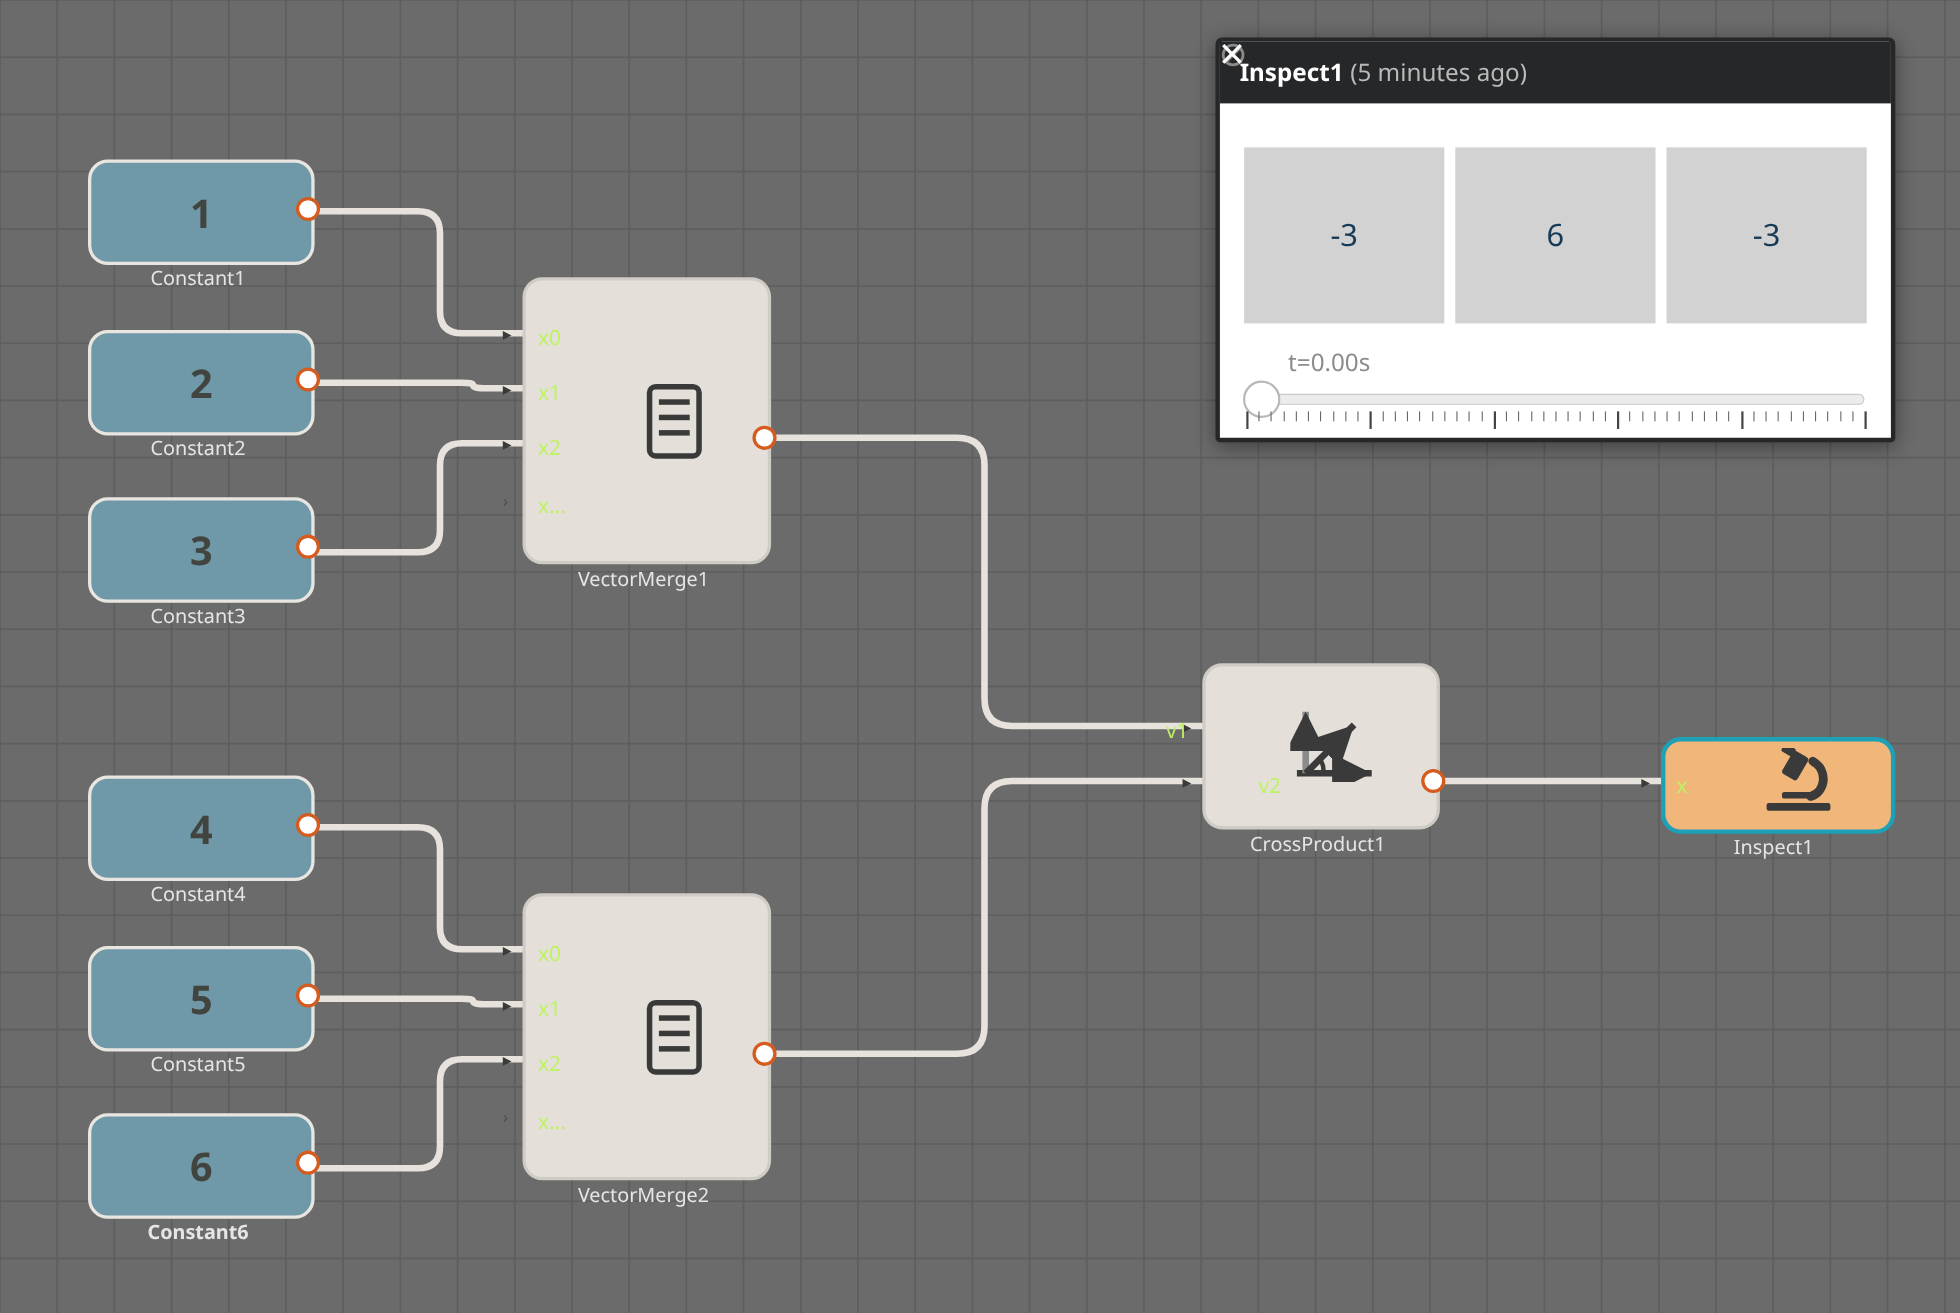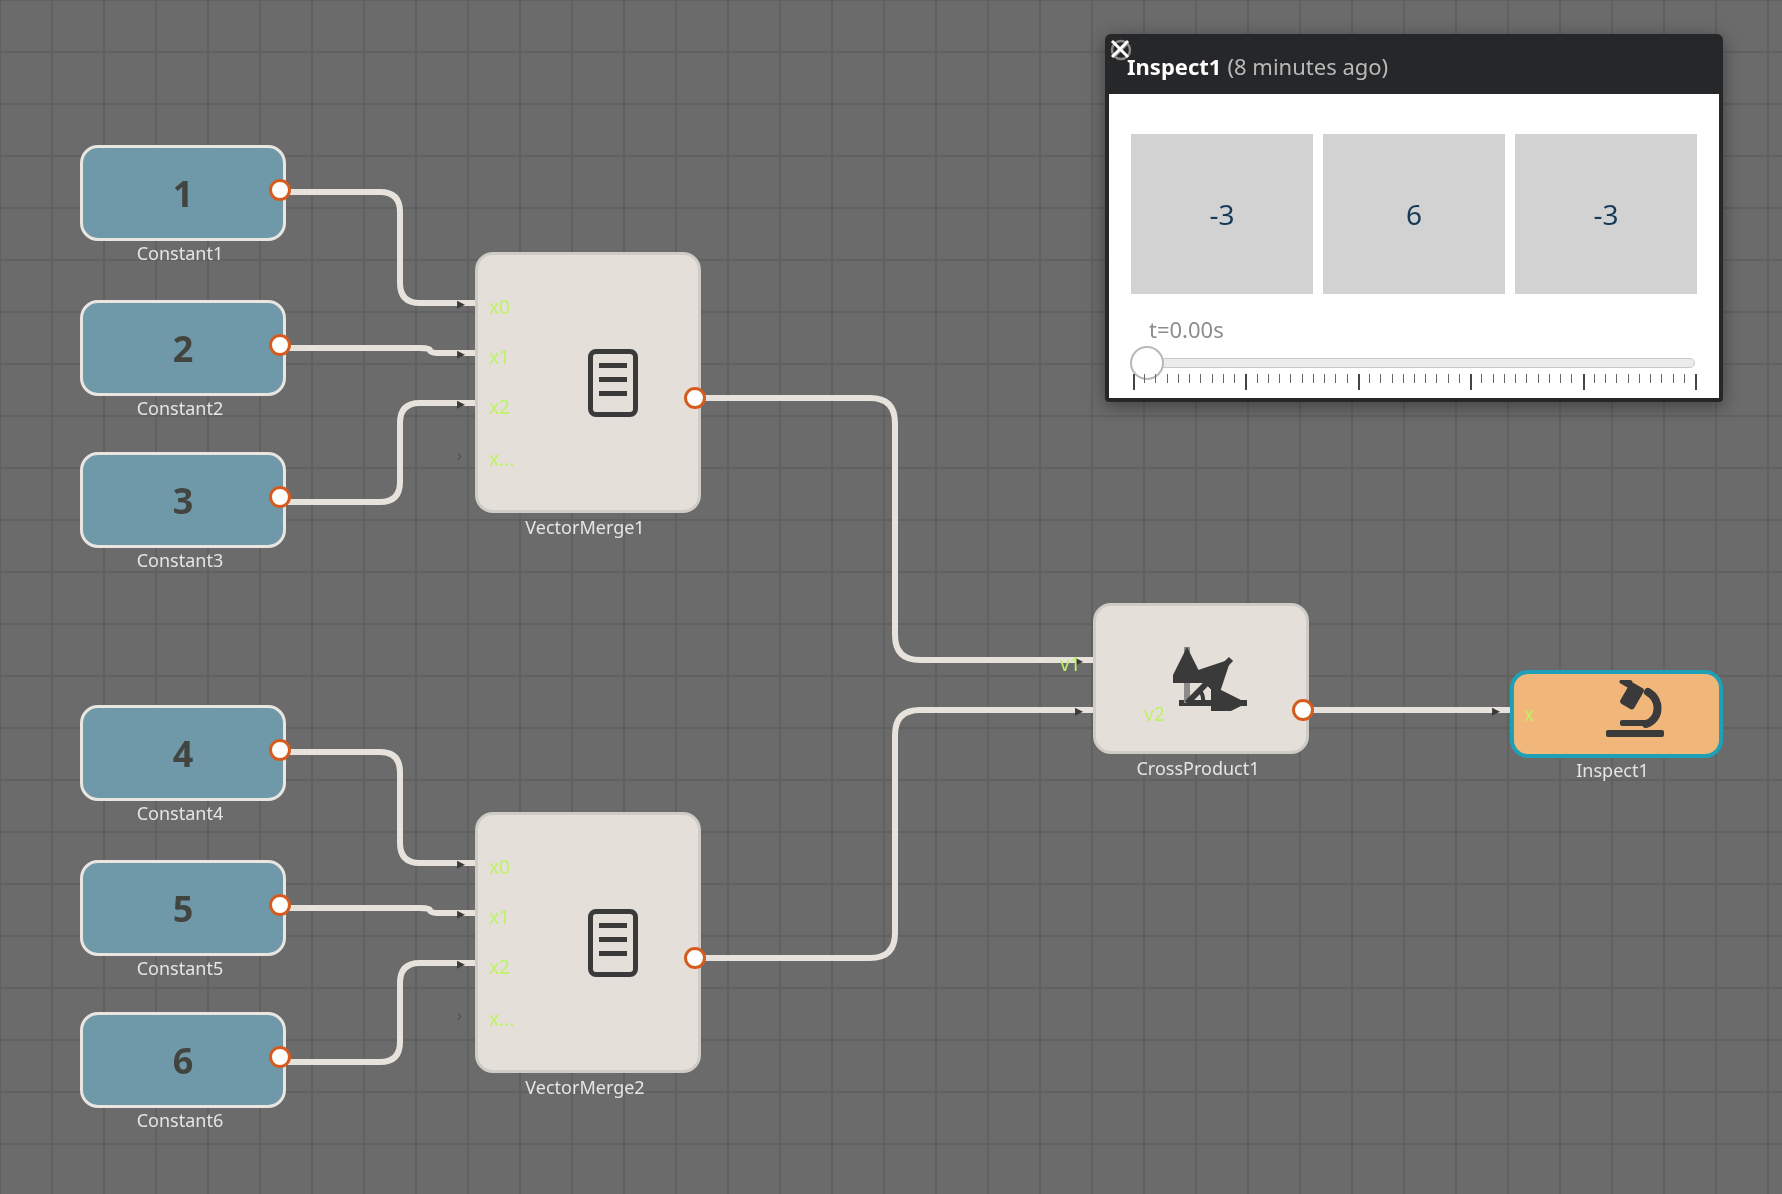--- a/index.html
+++ b/index.html
@@ -19,21 +19,21 @@
   
   
   .panel{position:absolute;background:#fff;border:4px solid #262729;border-radius:6px 6px 4px 4px;box-shadow:0 4px 18px rgba(0,0,0,.4);}
   .panel-header{background:#262729;color:#fff;height:56px;display:flex;align-items:center;padding:0 18px;font-size:22px;}
   .panel-header .title{font-weight:700;}
   .panel-header .sub{font-weight:400;color:#b9b9b9;margin-left:6px;}
   .panel-header .spacer{flex:1;}
   .panel-header .hicon{width:26px;height:26px;margin-left:20px;display:flex;align-items:center;justify-content:center;cursor:pointer;}
   .cells{display:flex;gap:10px;padding:40px 22px 20px 22px;}
   .cell{flex:1;height:160px;background:#d2d2d2;display:flex;align-items:center;justify-content:center;font-size:28px;color:#173a56;}
-  .timelabel{color:#8c8c8c;font-size:22px;padding:0 24px 4px 40px;}
+  .timelabel{color:#8c8c8c;font-size:22px;padding:0 24px 4px 24px;margin-left:38px;}
   .slider-wrap{padding:0 24px 0 24px;}
   .slider-track{height:8px;background:#ececec;border:1px solid #c9c9c9;border-radius:6px;position:relative;margin-top:10px;}
   .slider-knob{position:absolute;top:50%;left:0;transform:translate(-4px,-50%);width:30px;height:30px;background:#fff;border:2px solid #b8b8b8;border-radius:50%;}
   .ruler{position:relative;height:24px;margin:6px 24px 0 24px;}
   .ruler .major{position:absolute;top:0;width:2px;height:16px;background:#444;}
   .ruler .minor{position:absolute;top:0;width:1px;height:9px;background:#666;}
   .ticklabels{display:flex;justify-content:space-between;padding:0 18px 16px 18px;font-size:22px;color:#333;}
 </style>
 </head>
 <body>
@@ -113,21 +113,21 @@
       <path d="M283 908 H420 Q430 908 430 910 Q430 913 440 913 H475" fill="none" stroke="#e7e3dc" stroke-width="6" stroke-linecap="round"></path>
       <path d="M283 1062 H380 Q400 1062 400 1042 V983 Q400 963 420 963 H475" fill="none" stroke="#e7e3dc" stroke-width="6" stroke-linecap="round"></path>
       <path d="M698 398 H870 Q895 398 895 423 V635 Q895 660 920 660 H1093" fill="none" stroke="#e7e3dc" stroke-width="6" stroke-linecap="round"></path>
       <path d="M698 958 H870 Q895 958 895 933 V735 Q895 710 920 710 H1093" fill="none" stroke="#e7e3dc" stroke-width="6" stroke-linecap="round"></path>
       <path d="M1306 710 H1510" fill="none" stroke="#e7e3dc" stroke-width="6" stroke-linecap="round"></path>
     </svg>
 
   <div class="panel" id="panel" style="left: 1105px; top: 34px; width: 610px;">
     <div class="panel-header">
       <span class="title">Inspect1</span>
-      <span class="sub">(8 minutes ago)</span>
+      <span class="sub">(5 minutes ago)</span>
       <span class="spacer"></span>
       <span class="hicon">
         <svg width="24" height="24" viewBox="0 0 24 24">
             <circle cx="12" cy="12" r="9" fill="none" stroke="#8a8a8a" stroke-width="2.5"></circle>
             <line x1="5" y1="19" x2="19" y2="5" stroke="#8a8a8a" stroke-width="2.5"></line>
           </svg>
       </span>
       <span class="hicon">
         <svg width="22" height="22" viewBox="0 0 22 22">
             <line x1="3" y1="3" x2="19" y2="19" stroke="#fff" stroke-width="3"></line>
@@ -210,21 +210,21 @@
     <div class="out-port" style="left: 269px; top: 486px;"></div>
     <div class="node-label" style="left: 180px; top: 548px;">Constant3</div>
     <div class="const-node" style="left: 80px; top: 705px;">4</div>
     <div class="out-port" style="left: 269px; top: 739px;"></div>
     <div class="node-label" style="left: 180px; top: 801px;">Constant4</div>
     <div class="const-node" style="left: 80px; top: 860px;">5</div>
     <div class="out-port" style="left: 269px; top: 894px;"></div>
     <div class="node-label" style="left: 180px; top: 956px;">Constant5</div>
     <div class="const-node" style="left: 80px; top: 1012px;">6</div>
     <div class="out-port" style="left: 269px; top: 1046px;"></div>
-    <div class="node-label" style="left: 180px; top: 1108px;">Constant6</div>
+    <div class="node-label" style="left: 180px; top: 1108px; font-weight: bold;">Constant6</div>
     <div class="big-node" style="left: 475px; top: 252px; width: 220px; height: 255px;">
       <div class="merge-icon" style="top: 93.5px;">
         <span></span>
         <span></span>
         <span></span>
       </div>
     </div>
     <span class="port-arrow" style="left: 457px; top: 292px;">▸</span>
     <span class="port-label" style="left: 489px; top: 294px;">x0</span>
     <span class="port-arrow" style="left: 457px; top: 342px;">▸</span>

